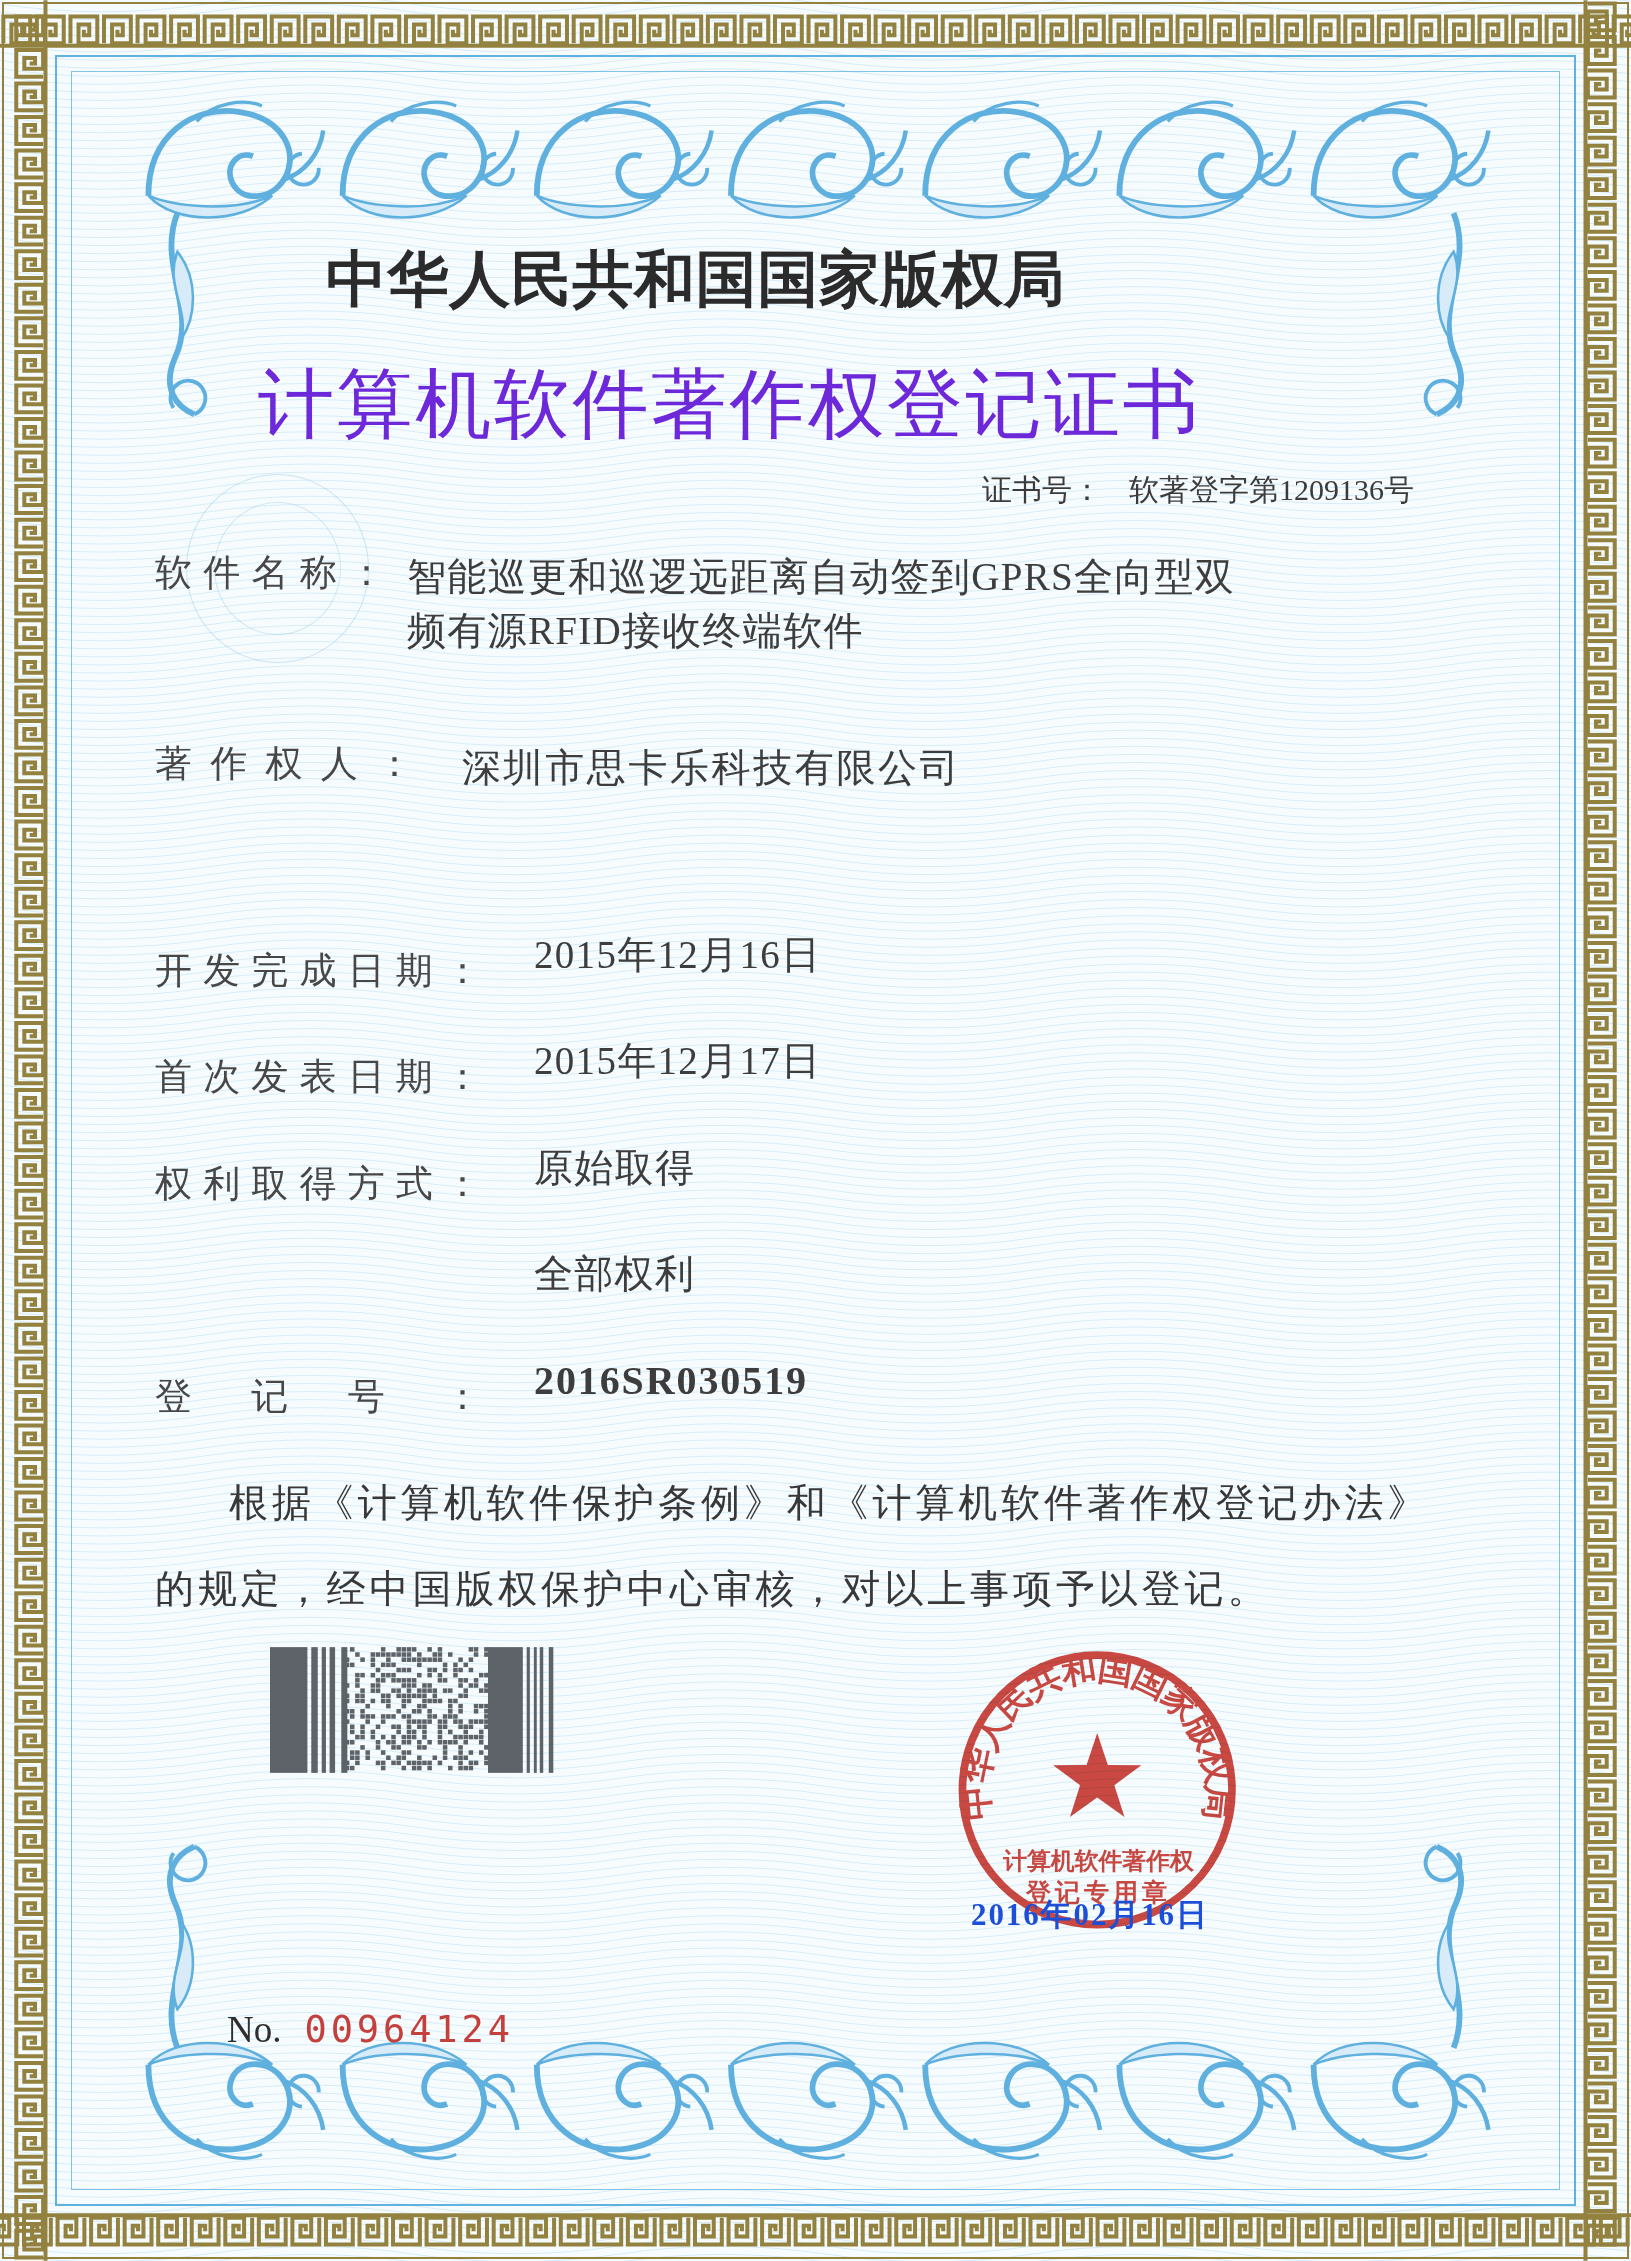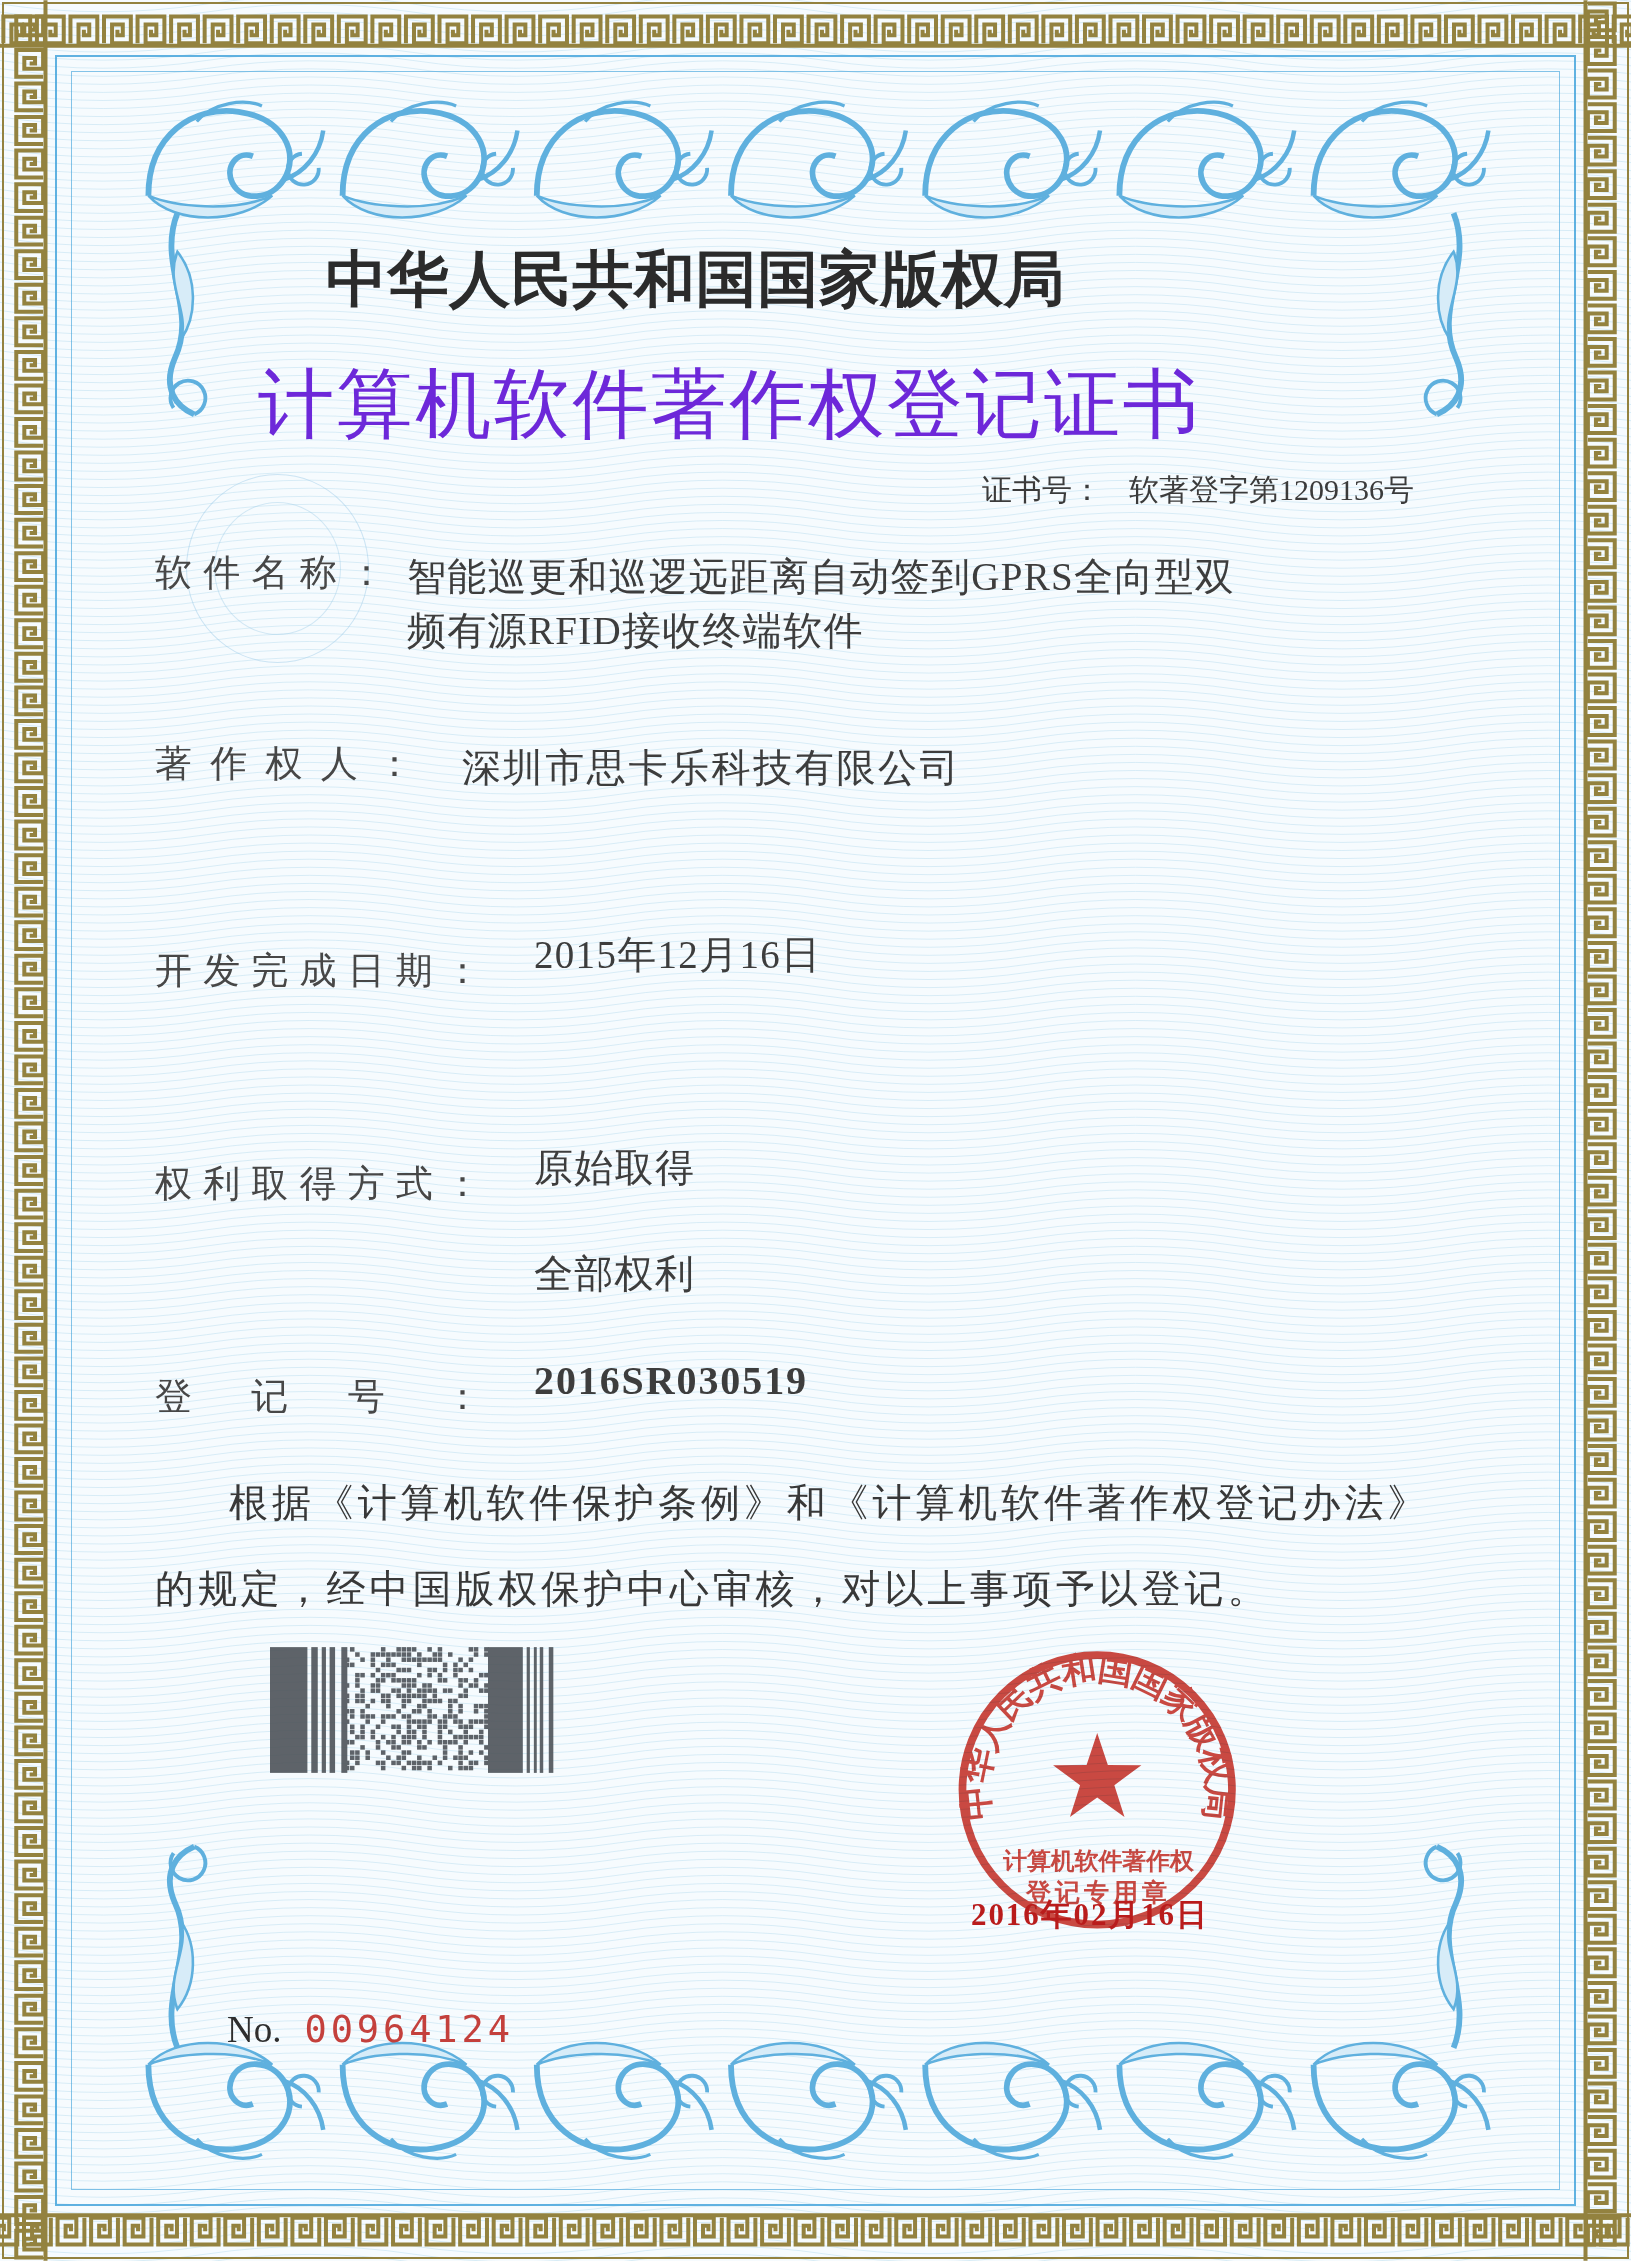--- a/index.html
+++ b/index.html
@@ -38,21 +38,21 @@
   .r1{top:550px;} .r2{top:741px;} .r3{top:928px;} .r4{top:1034px;}
   .r5{top:1141px;} .r6{top:1247px;} .r7{top:1354px;}
 
   .statement{position:absolute;left:155px;top:1460px;width:1297px;margin:0;
     font-size:39px;line-height:86px;letter-spacing:3.9px;text-indent:74px;color:#383838;z-index:5;}
 
   #barcode{position:absolute;left:270px;top:1647px;z-index:5;opacity:.88;}
   #seal{position:absolute;left:947px;top:1639px;z-index:6;mix-blend-mode:multiply;opacity:.95;}
   .seal-text{font-weight:700;fill:var(--seal-red);font-family:"Liberation Serif","DejaVu Serif",serif;}
   .seal-date{position:absolute;left:971px;top:1894px;font-size:31px;letter-spacing:1.9px;
-    color:#b91c1c;font-weight:600;z-index:7;white-space:nowrap;}
+    color:#1d4ed8;font-weight:600;z-index:7;white-space:nowrap;}
   .serial{position:absolute;left:227px;top:2008px;z-index:5;white-space:nowrap;}
   .serial-label{font-size:37px;color:#2e2e2e;}
   .serial-digits{margin-left:23px;font-size:37px;letter-spacing:3.9px;color:var(--serial-red);
     font-family:"DejaVu Sans Mono","Liberation Mono",monospace;}
 </style>
 </head>
 <body>
 
 <div class="page">
 
@@ -733,20 +733,24 @@
   <div class="row r2">
     <span class="lbl w400">著作权人：</span>
     <div class="val vx475 val-owner">深圳市思卡乐科技有限公司</div>
   </div>
 
   <div class="row r3">
     <span class="lbl w505">开发完成日期：</span>
     <div class="val vx588">2015年12月16日</div>
   </div>
 
+  <div class="row r4">
+    <span class="lbl w505">首次发表日期：</span>
+    <div class="val vx588">2015年12月17日</div>
+  </div>
 
   <div class="row r5">
     <span class="lbl w505">权利取得方式：</span>
     <div class="val vx588">原始取得</div>
   </div>
 
   <div class="row r6">
     <div class="val vx588">全部权利</div>
   </div>
 

